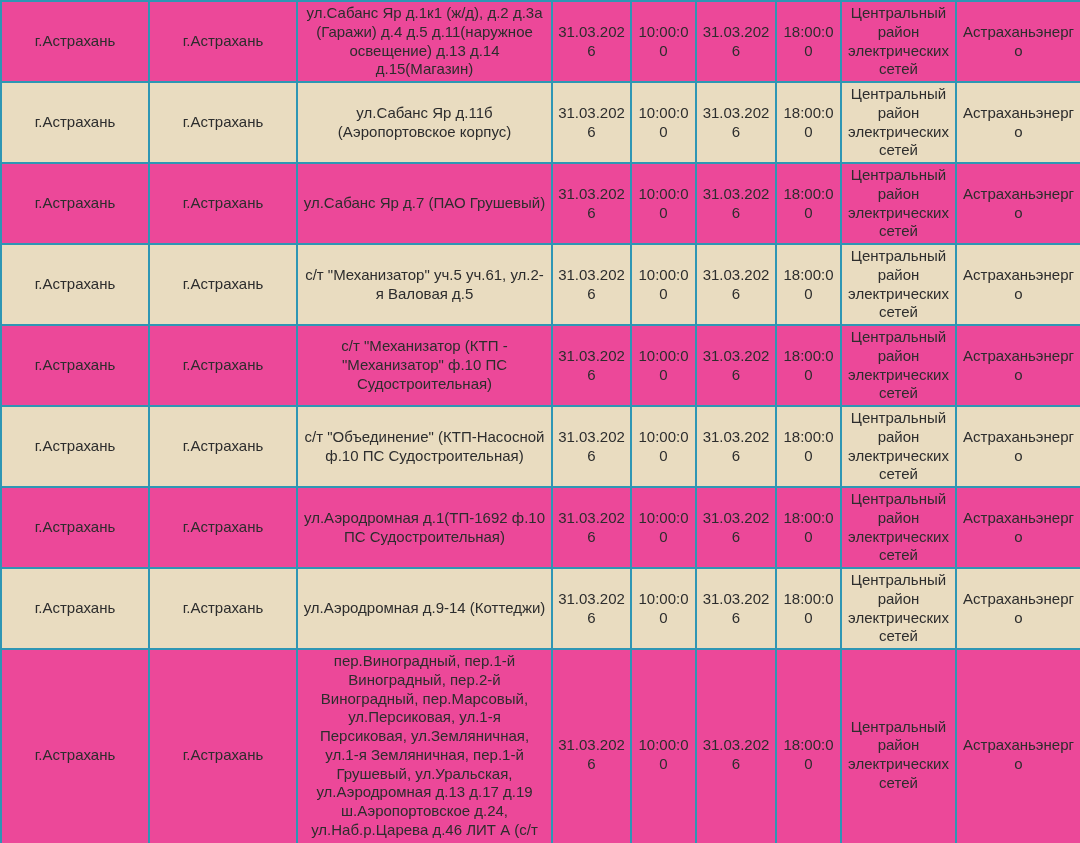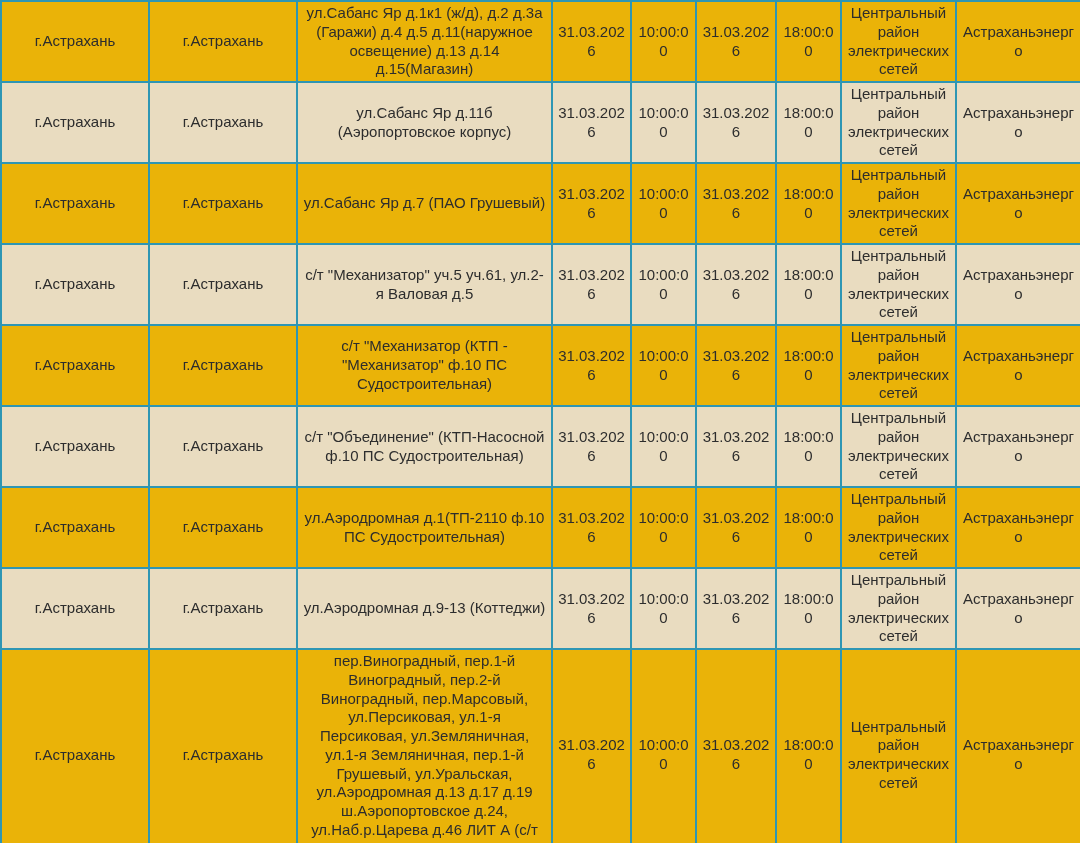--- a/index.html
+++ b/index.html
@@ -22,21 +22,21 @@
     border: 2px solid #2e96b4;
     text-align: center;
     vertical-align: middle;
     font-size: 15px;
     line-height: 1.25;
     color: #2d2d2d;
     padding: 2px 5px;
     overflow: hidden;
     word-wrap: break-word;
   }
-  tr.row-plain td  { background: #eab308; }
+  tr.row-plain td  { background: #ec4899; }
   tr.row-shaded td { background: #e9dcc0; }
   tr.row-normal   { height: 71px; }
   tr.row-tall     { height: 161px; }
 </style>
 </head>
 <body>
 
 <table class="outage-table">
   <colgroup>
     <col style="width:148px">
@@ -112,32 +112,32 @@
     <td>31.03.2026</td>
     <td>10:00:00</td>
     <td>31.03.2026</td>
     <td>18:00:00</td>
     <td>Центральный район электрических сетей</td>
     <td>Астраханьэнерго</td>
   </tr>
       <tr class="row-plain row-normal">
     <td>г.Астрахань</td>
     <td>г.Астрахань</td>
-    <td>ул.Аэродромная д.1(ТП-2110 ф.10 ПС Судостроительная)</td>
+    <td>ул.Аэродромная д.1(ТП-1692 ф.10 ПС Судостроительная)</td>
     <td>31.03.2026</td>
     <td>10:00:00</td>
     <td>31.03.2026</td>
     <td>18:00:00</td>
     <td>Центральный район электрических сетей</td>
     <td>Астраханьэнерго</td>
   </tr>
       <tr class="row-shaded row-normal">
     <td>г.Астрахань</td>
     <td>г.Астрахань</td>
-    <td>ул.Аэродромная д.9-13 (Коттеджи)</td>
+    <td>ул.Аэродромная д.9-14 (Коттеджи)</td>
     <td>31.03.2026</td>
     <td>10:00:00</td>
     <td>31.03.2026</td>
     <td>18:00:00</td>
     <td>Центральный район электрических сетей</td>
     <td>Астраханьэнерго</td>
   </tr>
       <tr class="row-plain row-tall">
     <td>г.Астрахань</td>
     <td>г.Астрахань</td>

